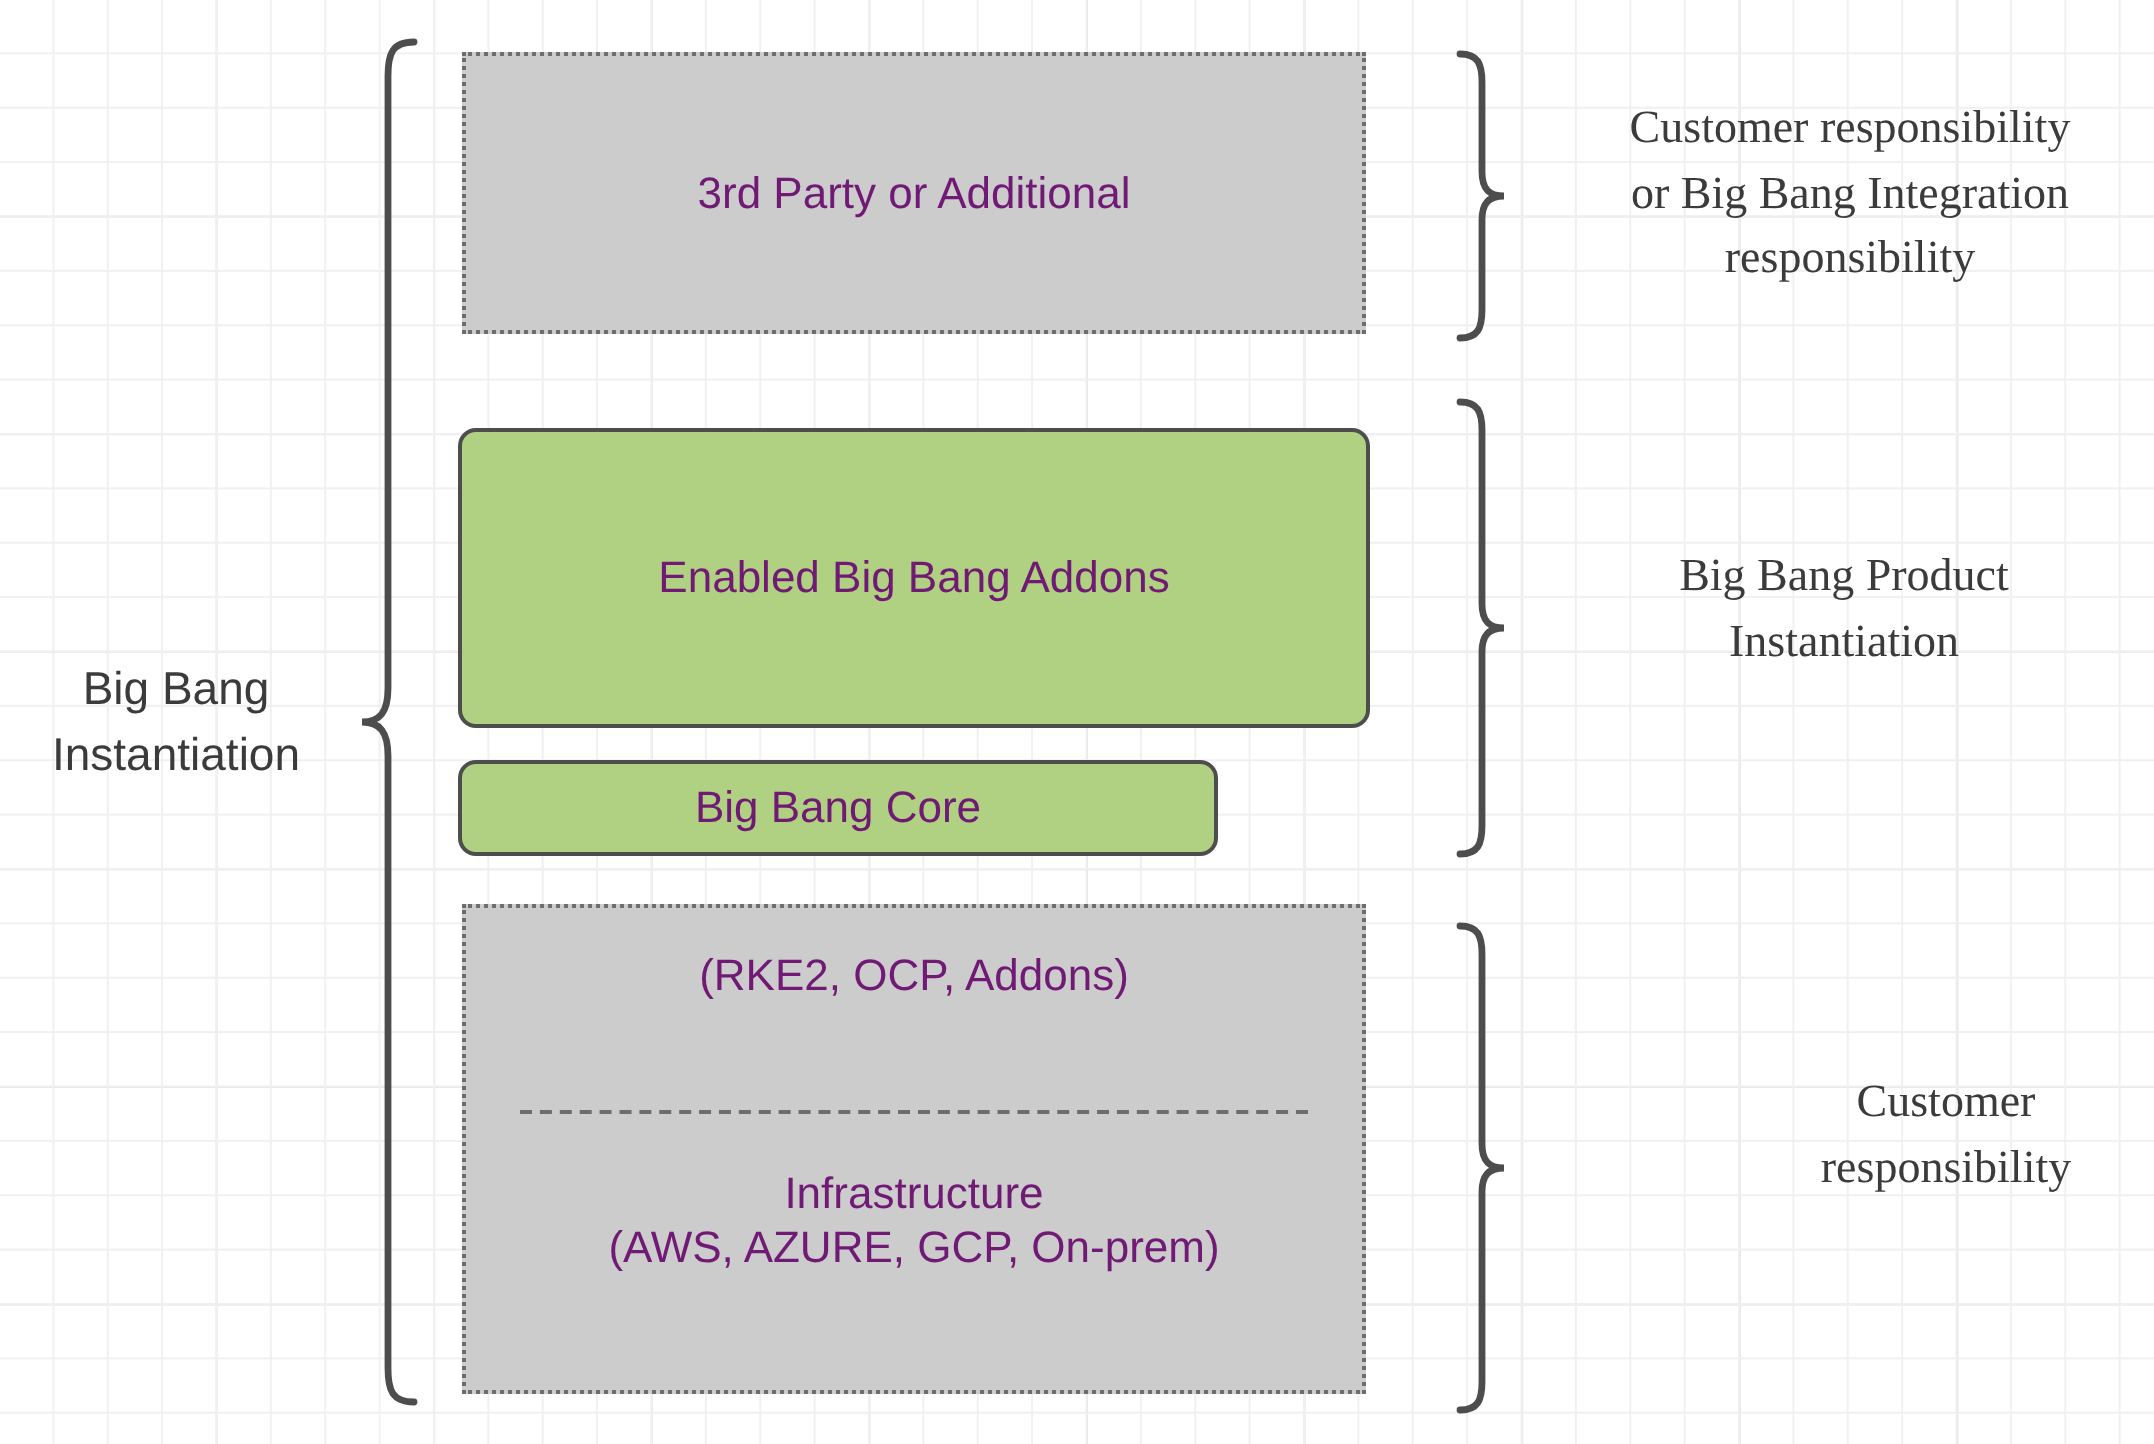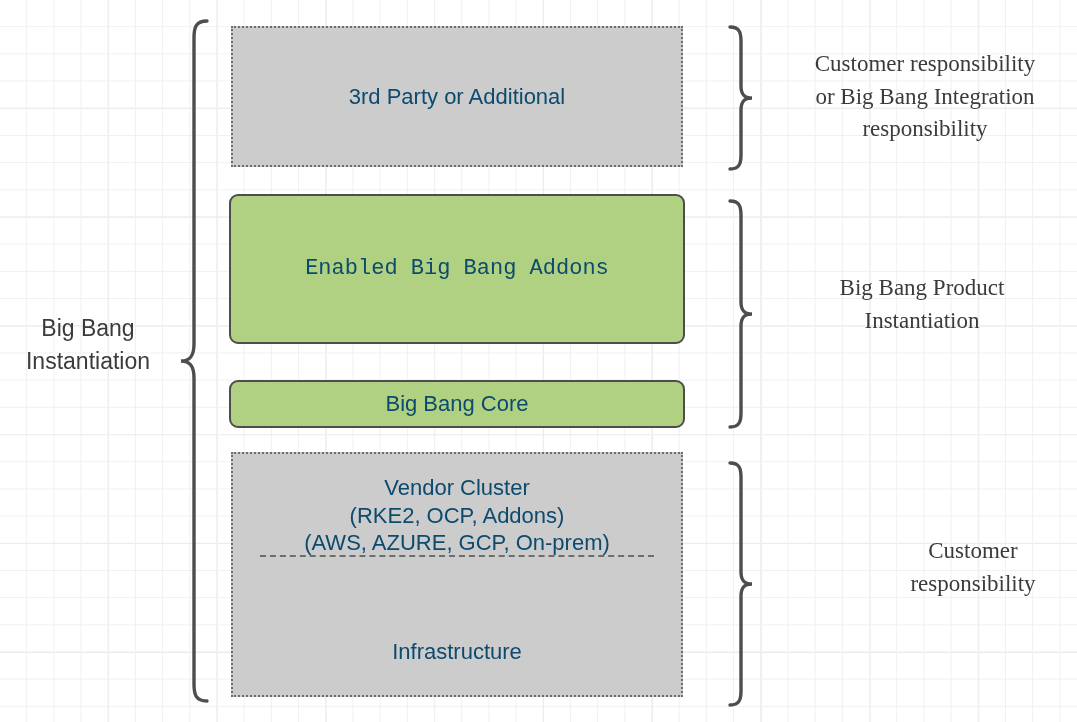--- a/index.html
+++ b/index.html
@@ -29,21 +29,21 @@
   }
 
   .box {
     position: absolute;
     box-sizing: border-box;
     display: flex;
     flex-direction: column;
     align-items: center;
     justify-content: center;
     text-align: center;
-    color: #0c4a6e;
+    color: #701a75;
     font-size: 22px;
     line-height: 1.25;
     white-space: pre-line;
   }
 
   .box-dotted {
     background: #cccccc;
     border: 2px dotted #6d6d6d;
   }
 
@@ -86,41 +86,40 @@
 <body>
 
 <div id="canvas">
 
   <div class="brace" style="left:176px; top:14px; width:36px; height:694px;">
     <svg width="36" height="694" viewBox="0 0 36 694" fill="none">
       <path d="M31 7 C20 7 18 13 18 24 L18 330 C18 342 14 347 5 347 C14 347 18 352 18 364 L18 670 C18 681 20 687 31 687" stroke="#4d4d4d" stroke-width="3.4" stroke-linecap="round" fill="none"></path>
     </svg>
   </div>
 
-  <div class="side-label left-label" style="left:4px; top:312px; width:168px;">Big Bang
+  <div class="side-label left-label" style="left:4px; top:328px; width:168px;">Big Bang
 Instantiation</div>
 
   <div class="box box-dotted" style="left:231px; top:26px; width:452px; height:141px;">
     <span class="box-label">3rd Party or Additional</span>
   </div>
 
-  <div class="box box-solid-green" style="left:229px; top:194px; width:456px; height:150px;font-family:Liberation Mono, monospace;">
+  <div class="box box-solid-green" style="left:229px; top:214px; width:456px; height:150px;">
     <span class="box-label">Enabled Big Bang Addons</span>
   </div>
 
-  <div class="box box-solid-green" style="left:229px; top:380px; width:456px; height:48px;">
+  <div class="box box-solid-green" style="left:229px; top:380px; width:380px; height:48px;">
     <span class="box-label">Big Bang Core</span>
   </div>
 
   <div class="box box-dotted" style="left:231px; top:452px; width:452px; height:245px; justify-content:flex-start; padding-top:20px;">
-    <span class="box-label">Vendor Cluster</span>
     <span class="box-label">(RKE2, OCP, Addons)</span>
     <div class="divider-dashed" style="left:27px; top:101px; width:394px;"></div>
+    <span class="box-label" style="margin-top:81px;">Infrastructure</span>
     <span class="box-label">(AWS, AZURE, GCP, On-prem)</span>
-    <span class="box-label" style="margin-top:81px;">Infrastructure</span>
   </div>
 
   <div class="brace" style="left:728px; top:24px; width:30px; height:148px;">
     <svg width="30" height="148" viewBox="0 0 30 148" fill="none">
       <path d="M2 3 C11 3 13 8 13 17 L13 62 C13 70 16 74 24 74 C16 74 13 78 13 86 L13 131 C13 140 11 145 2 145" stroke="#4d4d4d" stroke-width="3.4" stroke-linecap="round" fill="none"></path>
     </svg>
   </div>
 
   <div class="side-label right-label" style="left:777px; top:48px; width:296px;">Customer responsibility
 or Big Bang Integration

